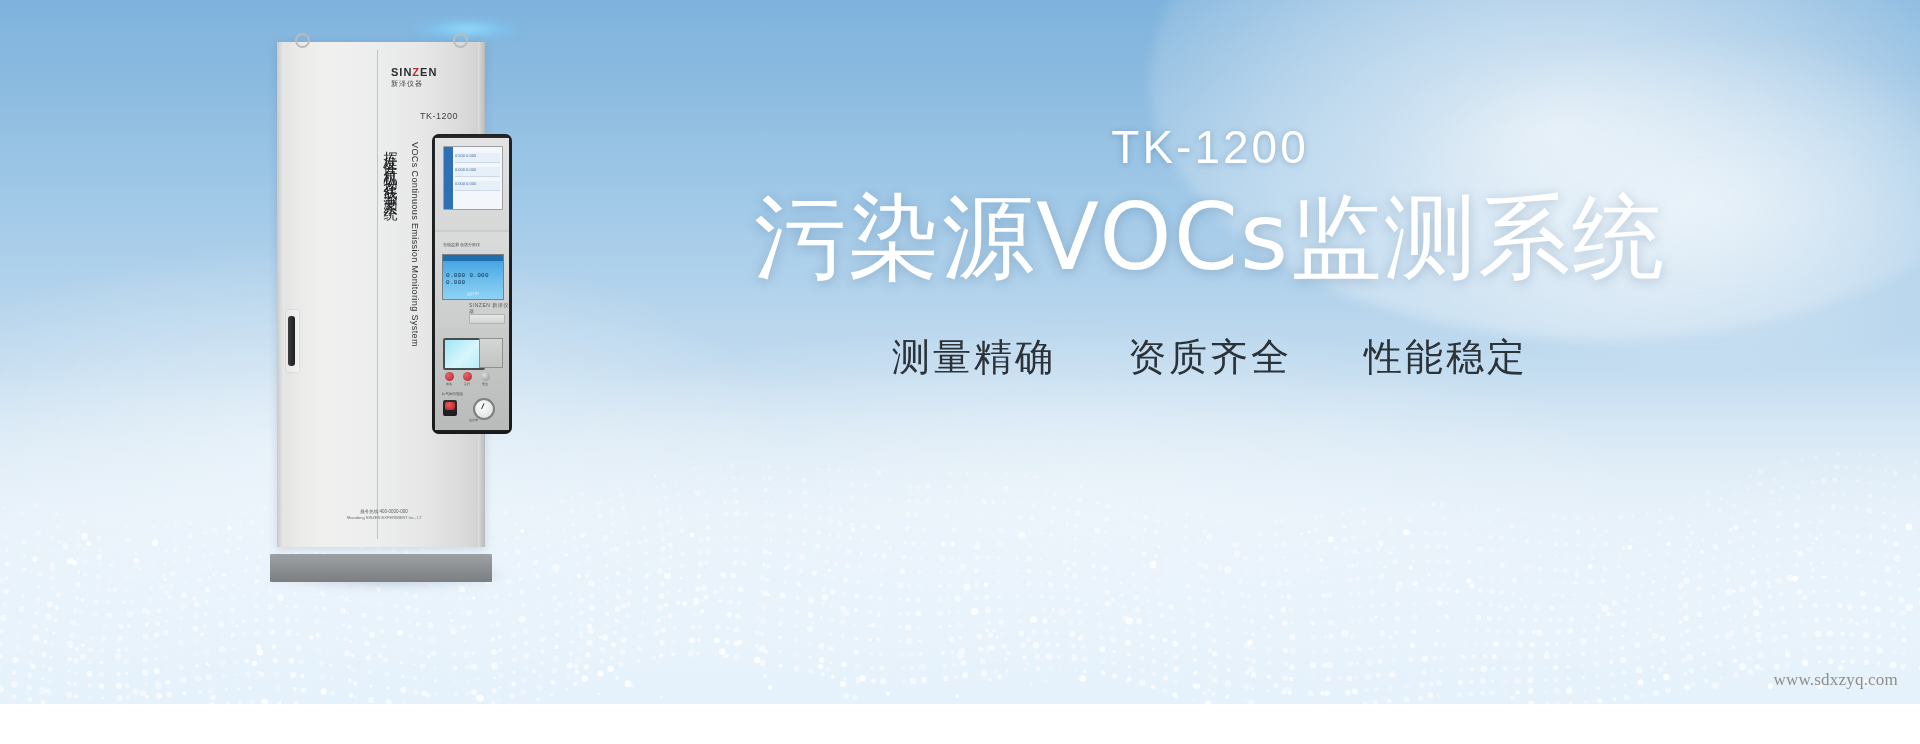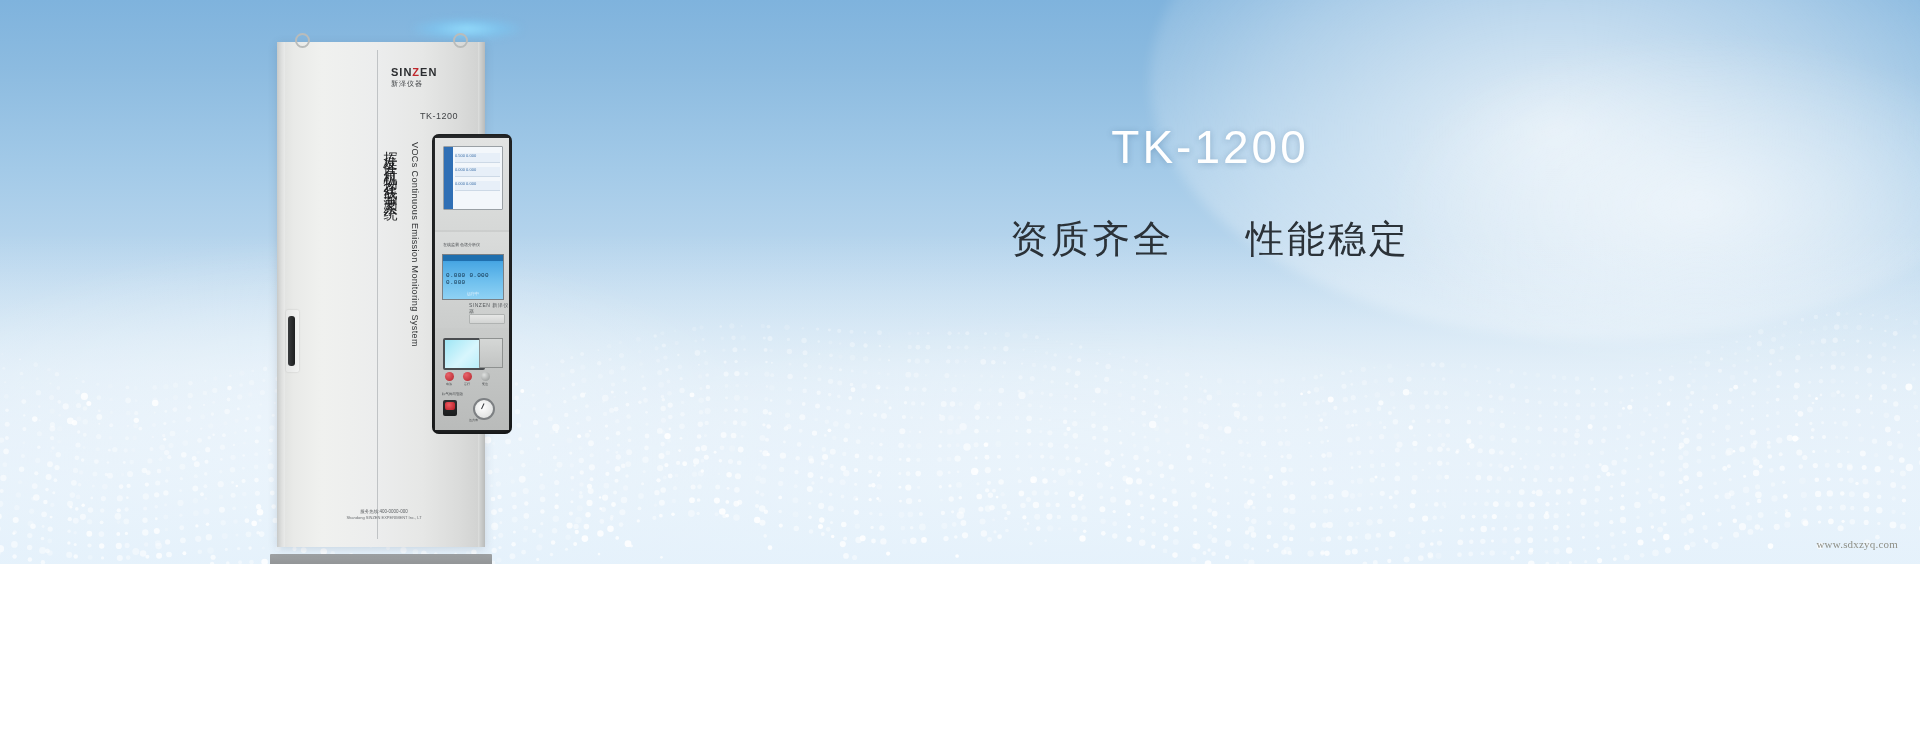--- a/index.html
+++ b/index.html
@@ -3,21 +3,21 @@
 <meta charset="utf-8">
 <style>
   html, body {
     margin: 0;
     padding: 0;
     background: #ffffff;
   }
   .banner {
     position: relative;
     width: 1920px;
-    height: 564px;
+    height: 704px;
     overflow: hidden;
     font-family: "Liberation Sans", "DejaVu Sans", sans-serif;
     background: linear-gradient(to bottom,
         #7fb3dd 0%,
         #8cbbe0 12%,
         #a3cae8 30%,
         #bcd8ee 48%,
         #d2e5f3 62%,
         #e3eef8 74%,
         #eff5fb 86%,
@@ -286,21 +286,21 @@
     gap: 72px;
     font-size: 38px;
     color: #2b3238;
     letter-spacing: 3px;
     font-family: "DejaVu Sans", sans-serif;
   }
   .watermark {
     position: absolute;
     right: 22px;
     bottom: 14px;
-    font-size: 11px;
+    font-size: 17px;
     color: #8e8f86;
     font-family: "Liberation Serif", serif;
     letter-spacing: 0.2px;
   }
 </style>
 </head>
 <body>
 
 <div class="banner">
 
@@ -2979,20 +2979,22 @@
 
       <div class="cab-footer">
         <div class="l1">服务热线:400-0000-000</div>
         <div class="l2">Shandong SINZEN EXPERIMENT Inc., LT</div>
       </div>
     </div>
   </div>
 
   <div class="copy">
     <div class="model-line">TK-1200</div>
+    <div class="headline">污染源VOCs监测系统</div>
     <div class="features">
+      <span>测量精确</span>
       <span>资质齐全</span>
       <span>性能稳定</span>
     </div>
   </div>
 
   <div class="watermark">www.sdxzyq.com</div>
 </div>
 
 </body></html>

